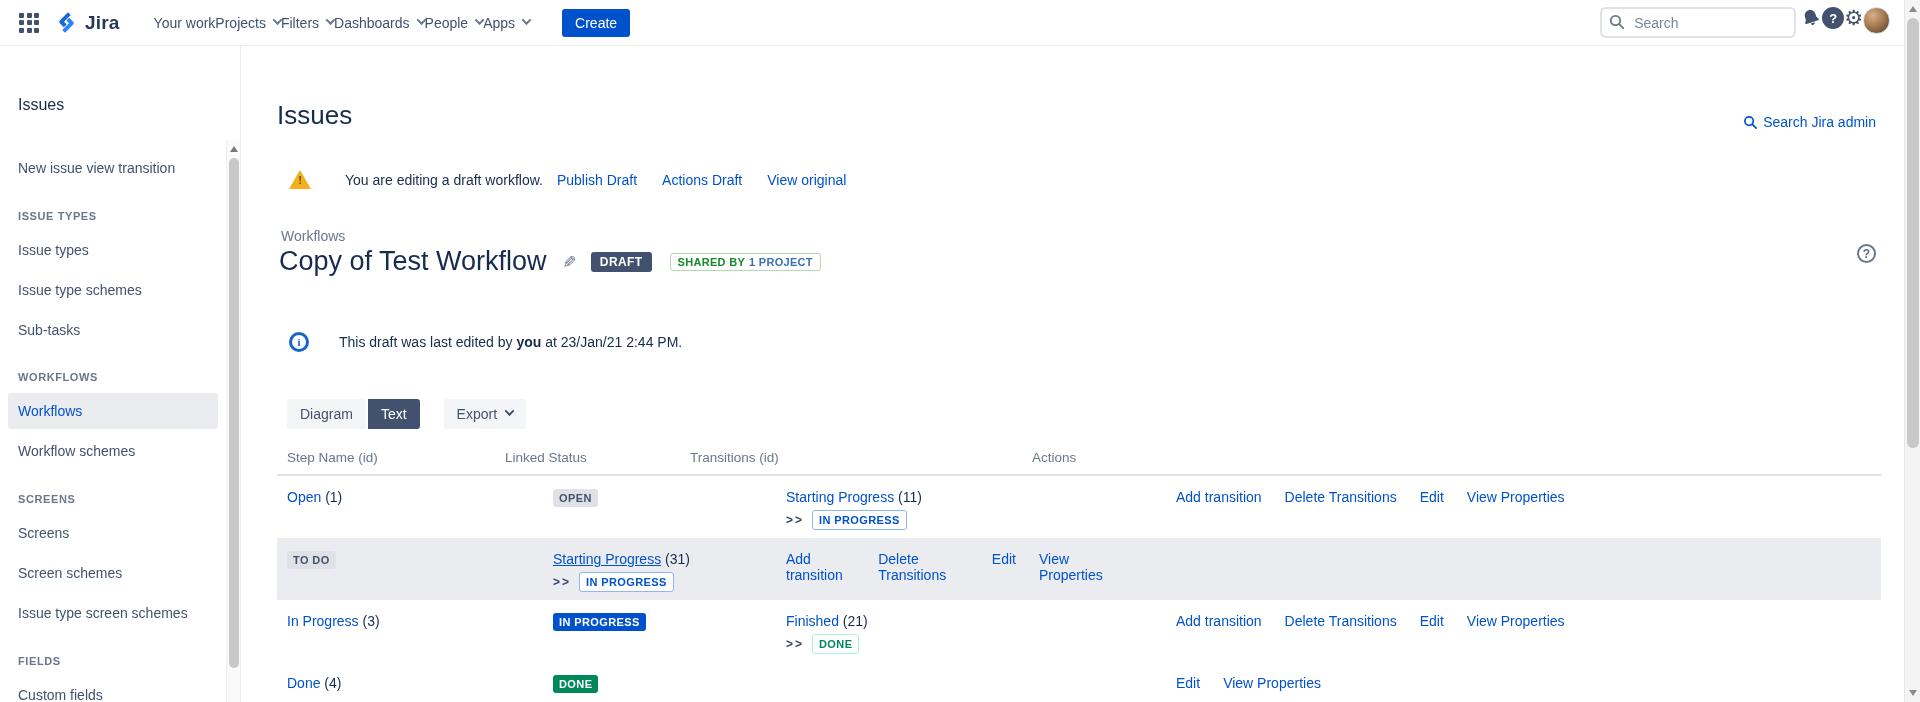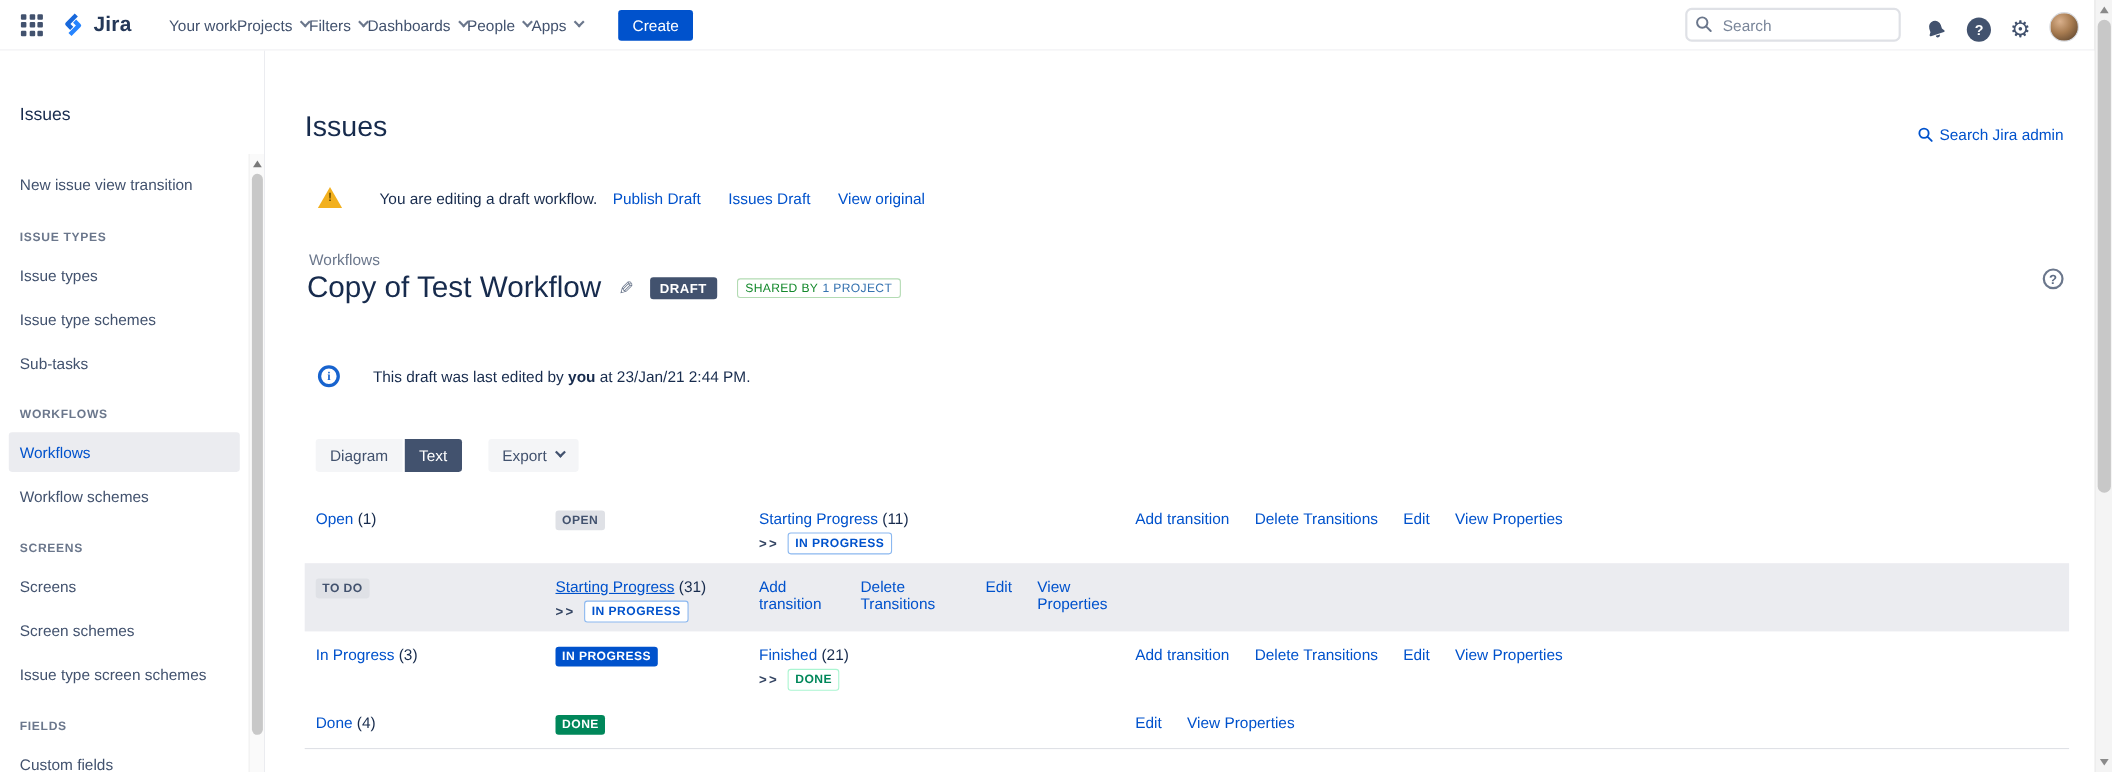--- a/index.html
+++ b/index.html
@@ -18,21 +18,21 @@
     display:flex; align-items:center; padding:0 14px 0 18px;
   }
   .grid-icon { width:22px; height:22px; display:grid; grid-template-columns:repeat(3,5px); grid-template-rows:repeat(3,5px); gap:2.5px; align-content:center; justify-content:center; cursor:pointer; }
   .grid-icon span { background:#42526E; border-radius:1px; }
   .logo { display:flex; align-items:center; margin-left:14px; cursor:pointer; }
   .logo-text { font-size:19px; font-weight:bold; color:#253858; margin-left:6px; letter-spacing:.2px; }
   .nav-items { display:flex; align-items:center; margin-left:34px; }
   .nav-item { color:#42526E; font-weight:500; cursor:pointer; display:flex; align-items:center; white-space:nowrap; }
   .chev { width:7px; height:7px; border-right:2px solid #6B778C; border-bottom:2px solid #6B778C; transform:rotate(45deg) translate(-1px,-1px); display:inline-block; margin-left:8px; margin-bottom:3px; }
   .create-btn { margin-left:32px; background:#0052CC; color:#fff; border:none; border-radius:3px; font-family:inherit; font-size:14px; padding:6px 13px; cursor:pointer; }
-  .nav-right { margin-left:auto; display:flex; align-items:flex-end; gap:17px; }
+  .nav-right { margin-left:auto; display:flex; align-items:flex-start; }
   .nav-search-wrap { position:relative; margin-right:4px; }
   .nav-search {
     width:196px; height:31px; border:2px solid #DFE1E6; border-radius:6px;
     padding:0 8px 0 32px; font-family:inherit; font-size:14px; color:#172B4D; outline:none; background:#fff;
   }
   .nav-search::placeholder { color:#7A869A; }
   .nav-search-wrap .mag { position:absolute; left:9px; top:7px; }
   .icon-btn { cursor:pointer; display:flex; align-items:center; justify-content:center; }
   .q-circle { width:22px; height:22px; border-radius:50%; background:#42526E; color:#fff; font-size:13px; font-weight:bold; display:flex; align-items:center; justify-content:center; }
   .gear { color:#42526E; font-size:21px; line-height:1; }
@@ -66,42 +66,42 @@
   .warn-icon .bang { position:absolute; left:0; top:4px; width:22px; text-align:center; font-size:11px; font-weight:bold; color:#6b4e00; }
   .warn-text { margin-left:34px; color:#172B4D; }
   .warn-row .link { margin-left:25px; }
   .warn-row .link.first { margin-left:14px; }
 
   .breadcrumb { position:absolute; top:182px; left:40px; color:#6B778C; font-size:14px; }
   .wf-title-row { position:absolute; top:200px; left:38px; display:flex; align-items:center; }
   .wf-title { font-size:27px; font-weight:500; color:#172B4D; }
   .pencil { margin-left:14px; color:#6B778C; font-size:17px; transform:rotate(90deg); cursor:pointer; }
   .badge-draft { margin-left:16px; background:#42526E; color:#fff; font-size:12px; font-weight:bold; padding:3px 9px; border-radius:3px; letter-spacing:.4px; }
-  .badge-shared { margin-left:18px; border:1px solid #B3DBB3; border-radius:3px; padding:2px 7px; font-size:11px; font-weight:normal; letter-spacing:.3px; cursor:pointer; background:#fff; }
+  .badge-shared { margin-left:18px; border:1px solid #B3DBB3; border-radius:3px; padding:2px 7px; font-size:11px; font-weight:bold; letter-spacing:.3px; cursor:pointer; background:#fff; }
   .badge-shared .g { color:#14892C; }
   .badge-shared .b { color:#3572B0; margin-left:4px; }
   .title-help { position:absolute; top:198px; right:28px; width:19px; height:19px; border:2px solid #6B778C; border-radius:50%; color:#5E6C84; font-size:12px; font-weight:bold; display:flex; align-items:center; justify-content:center; cursor:pointer; }
 
   .info-row { position:absolute; top:286px; left:48px; display:flex; align-items:center; }
   .info-icon { width:20px; height:20px; border:3px solid #1763CE; border-radius:50%; color:#1763CE; font-size:11px; font-weight:bold; font-family:"Liberation Serif", serif; display:flex; align-items:center; justify-content:center; }
   .info-text { margin-left:30px; }
 
   .tabs-row { position:absolute; top:353px; left:46px; display:flex; align-items:center; }
   .tab-btn { height:30px; padding:0 13px; display:flex; align-items:center; background:#F4F5F7; color:#42526E; border:none; border-radius:3px; font-family:inherit; font-size:14px; cursor:pointer; }
   .tab-btn.left { border-top-right-radius:0; border-bottom-right-radius:0; }
   .tab-btn.sel { background:#42526E; color:#fff; border-top-left-radius:0; border-bottom-left-radius:0; margin-left:2px; }
   .tab-btn.export { margin-left:24px; }
   .tab-btn .chev { border-color:#42526E; margin-left:9px; }
   .tab-btn.sel + .tab-btn { }
 
   
   .wf-table { position:absolute; top:404px; left:36px; width:1604px; }
   .t-head { display:grid; grid-template-columns:218px 185px 342px 1fr; border-bottom:2px solid #DFE1E6; padding-bottom:9px; color:#6B778C; font-size:13.5px; }
   .t-head > div { padding-left:10px; }
-  .t-row { display:grid; grid-template-columns:218px 185px 342px 1fr; min-height:56px; }
+  .t-row { display:grid; grid-template-columns:218px 185px 342px 1fr; min-height:56px;gap:48px; }
   .t-row.hl { background:#EBECF0; }
   .t-row.last { min-height:45px; border-bottom:1px solid #DFE1E6; }
   .t-cell { padding:13px 0 8px 10px; }
   .loz { display:inline-block; font-size:11px; font-weight:bold; padding:2px 6px; border-radius:3px; letter-spacing:.4px; line-height:14px; }
   .loz-gray { background:#DFE1E6; color:#42526E; }
   .loz-blue { background:#0052CC; color:#fff; }
   .loz-green { background:#00875A; color:#fff; }
   .loz-oblue { background:#fff; border:1px solid #8BB8F0; color:#0052CC; }
   .loz-ogreen { background:#fff; border:1px solid #ABF5D1; color:#00875A; }
   .trans-line2 { margin-top:5px; display:flex; align-items:center; }
@@ -223,21 +223,21 @@
     <span>Search Jira admin</span>
   </span>
 
   <div class="warn-row">
     <span class="warn-icon">
       <span class="tri"></span>
         <span class="bang">!</span>
     </span>
     <span class="warn-text">You are editing a draft workflow.</span>
     <span class="link first">Publish Draft</span>
-    <span class="link">Issues Draft</span>
+    <span class="link">Actions Draft</span>
     <span class="link">View original</span>
   </div>
 
   <div class="breadcrumb">Workflows</div>
 
   <div class="wf-title-row">
     <span class="wf-title">Copy of Test Workflow</span>
     <span class="pencil">✎</span>
     <span class="badge-draft">DRAFT</span>
     <span class="badge-shared"><span class="g">SHARED BY</span><span class="b">1 PROJECT</span></span>
@@ -257,20 +257,26 @@
   <div class="tabs-row">
     <button class="tab-btn left">Diagram</button>
     <button class="tab-btn sel">Text</button>
     <button class="tab-btn export">
         <span>Export</span>
         <i class="chev"></i>
       </button>
   </div>
 
   <div class="wf-table">
+    <div class="t-head">
+      <div>Step Name (id)</div>
+      <div>Linked Status</div>
+      <div>Transitions (id)</div>
+      <div>Actions</div>
+    </div>
 
     <div class="t-row">
       <div class="t-cell">
         <span class="link">Open</span>
         <span class="step-id">(1)</span>
       </div>
       <div class="t-cell">
         <span class="loz loz-gray">OPEN</span>
       </div>
       <div class="t-cell">

